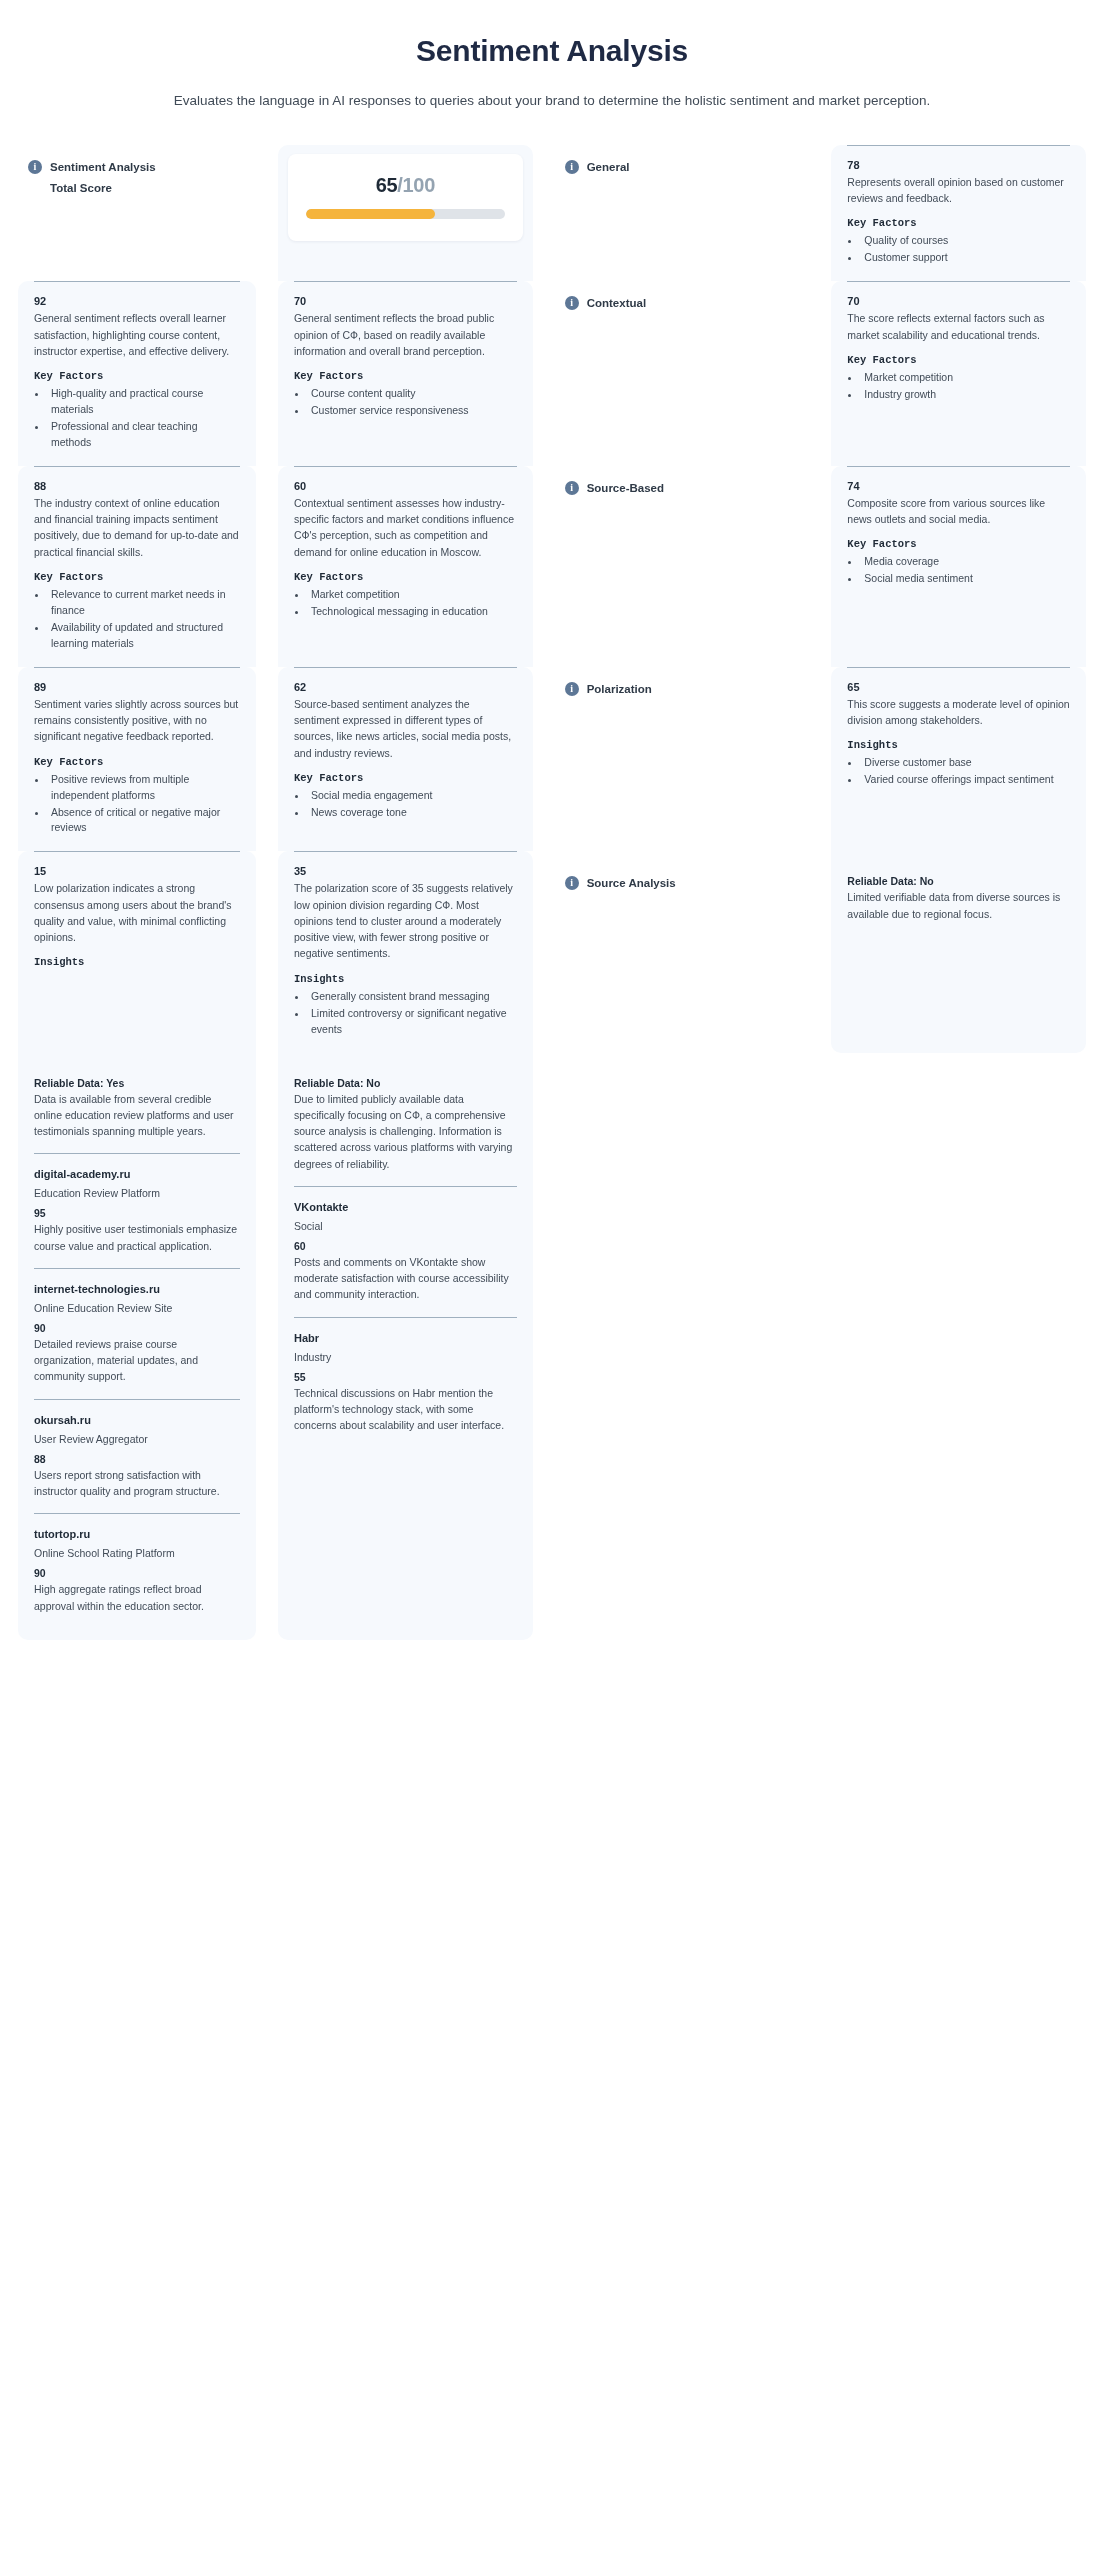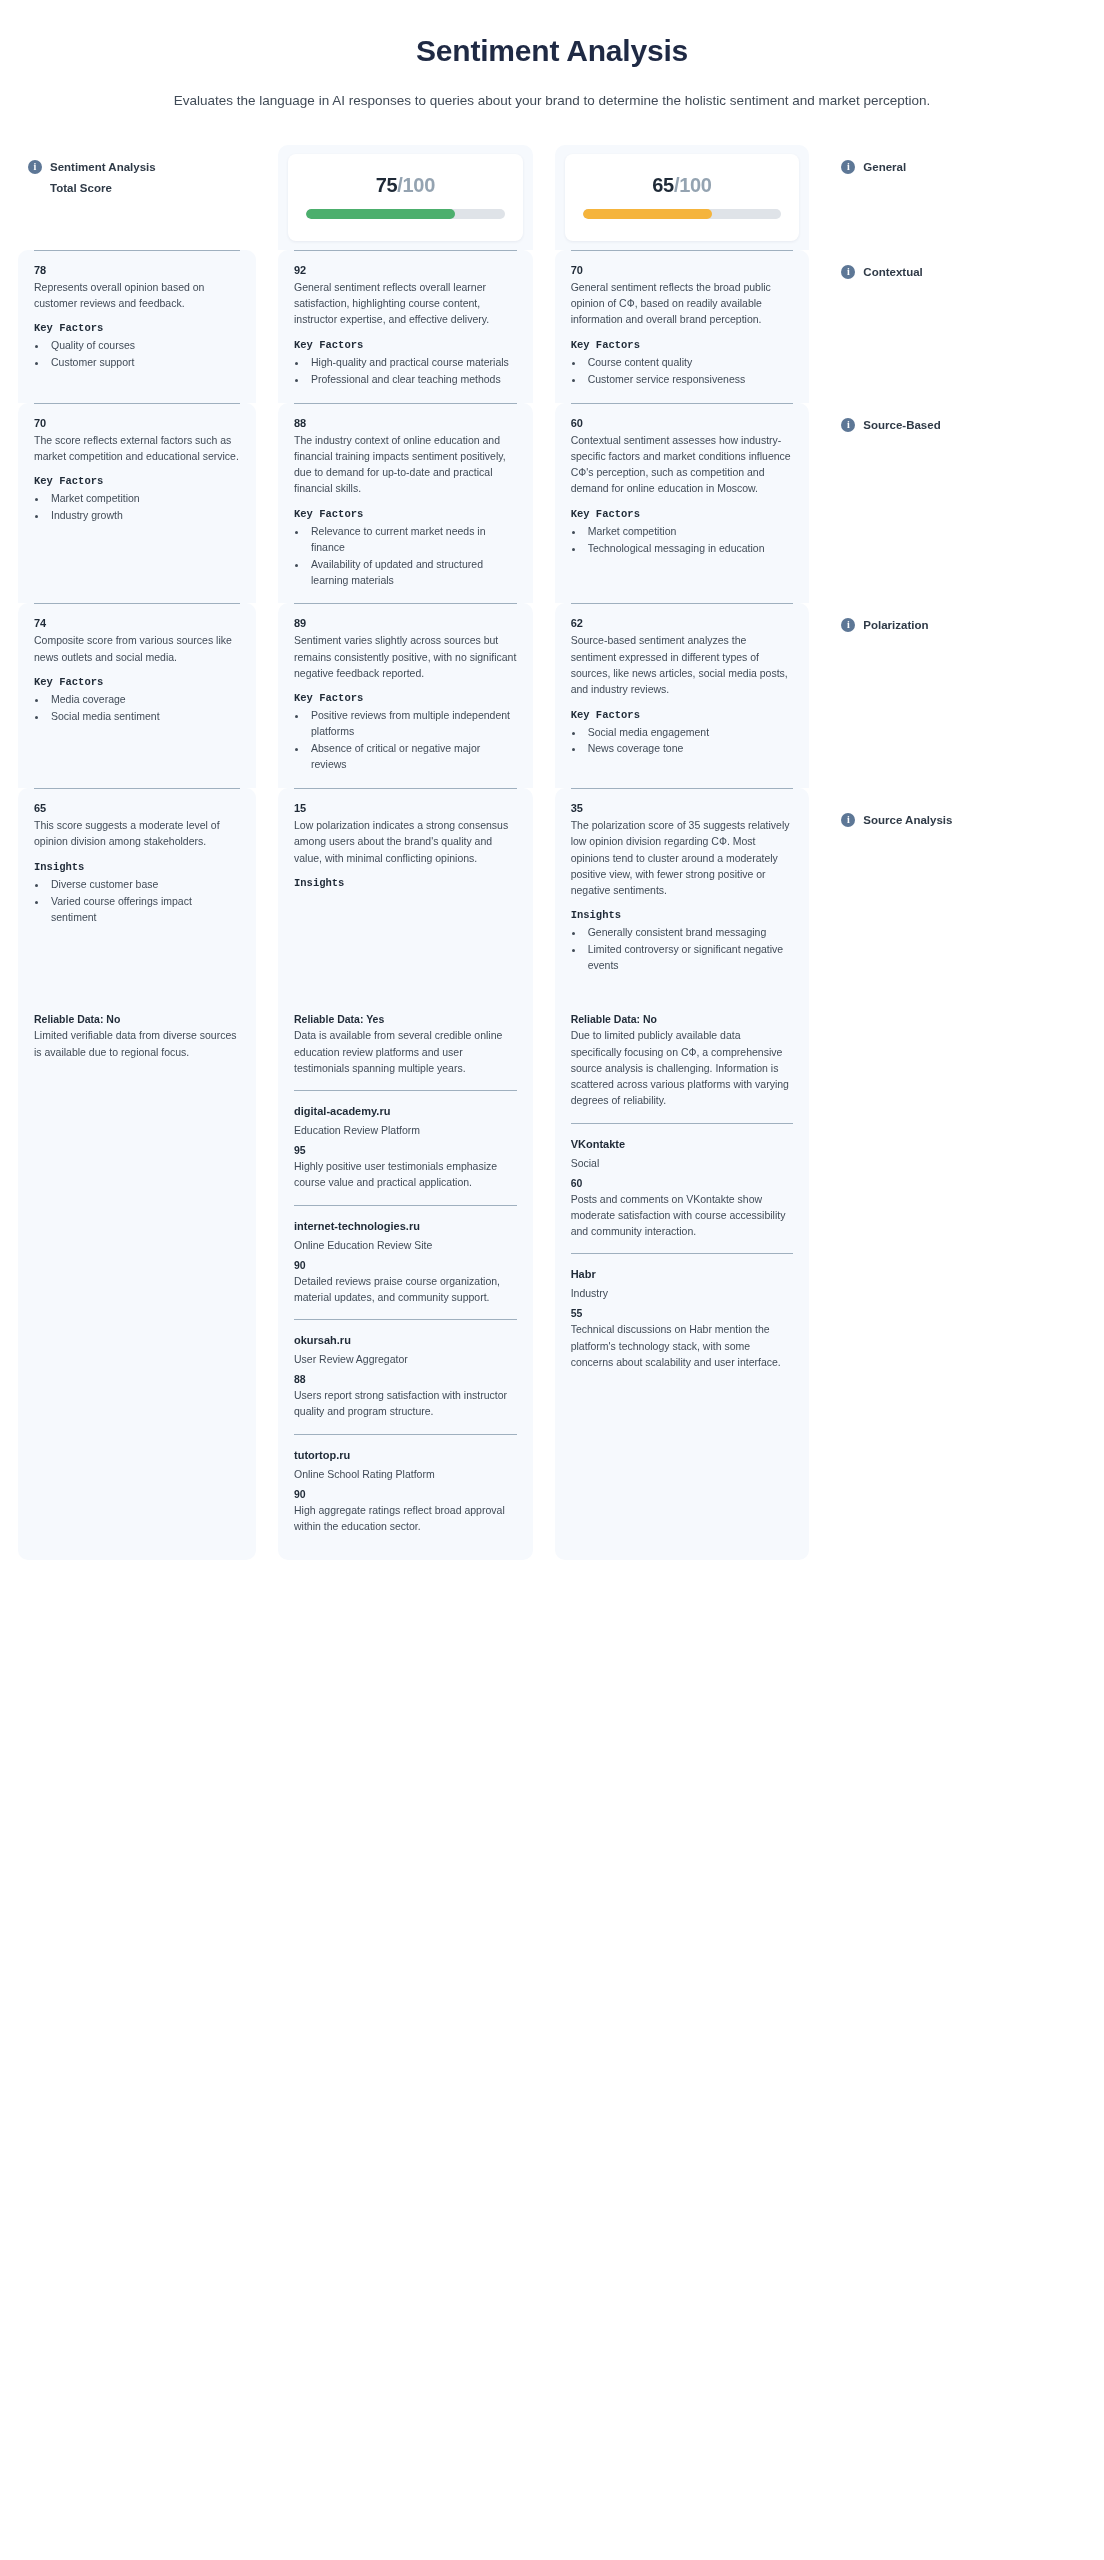--- a/index.html
+++ b/index.html
@@ -193,28 +193,20 @@
         <div class="row-label" style="padding-top: 14px;">
           <span class="info-icon">i</span>
           <div>
             <div>Sentiment Analysis</div>
             <div style="margin-top: 4px;">Total Score</div>
           </div>
         </div>
       </div>
       <div class="col-band">
         <div class="score-card">
-          <div class="score-value"><span>75</span><span class="den">/100</span></div>
-          <div class="bar-track">
-            <div class="bar-fill" style="width: 75%; background: rgb(76, 175, 109);"></div>
-          </div>
-        </div>
-      </div>
-      <div class="col-band">
-        <div class="score-card">
           <div class="score-value"><span>65</span><span class="den">/100</span></div>
           <div class="bar-track">
             <div class="bar-fill" style="width: 65%; background: rgb(245, 180, 60);"></div>
           </div>
         </div>
       </div>
       <div class="label-col">
         <div class="row-label" style="padding-top: 14px;">
           <span class="info-icon">i</span>
           <span>General</span>
@@ -259,21 +251,21 @@
       <div class="label-col">
         <div class="row-label" style="padding-top: 14px;">
           <span class="info-icon">i</span>
           <span>Contextual</span>
         </div>
       </div>
       <div class="col-band">
         <div class="metric-cell">
           <div class="cell-rule"></div>
           <div class="metric-score">70</div>
-          <p class="metric-desc">The score reflects external factors such as market competition and educational service.</p>
+          <p class="metric-desc">The score reflects external factors such as market scalability and educational trends.</p>
           <div class="sub-head">Key Factors</div>
           <ul class="factors">
             <li>Market competition</li>
             <li>Industry growth</li>
           </ul>
         </div>
       </div>
       <div class="col-band">
         <div class="metric-cell">
           <div class="cell-rule"></div>

